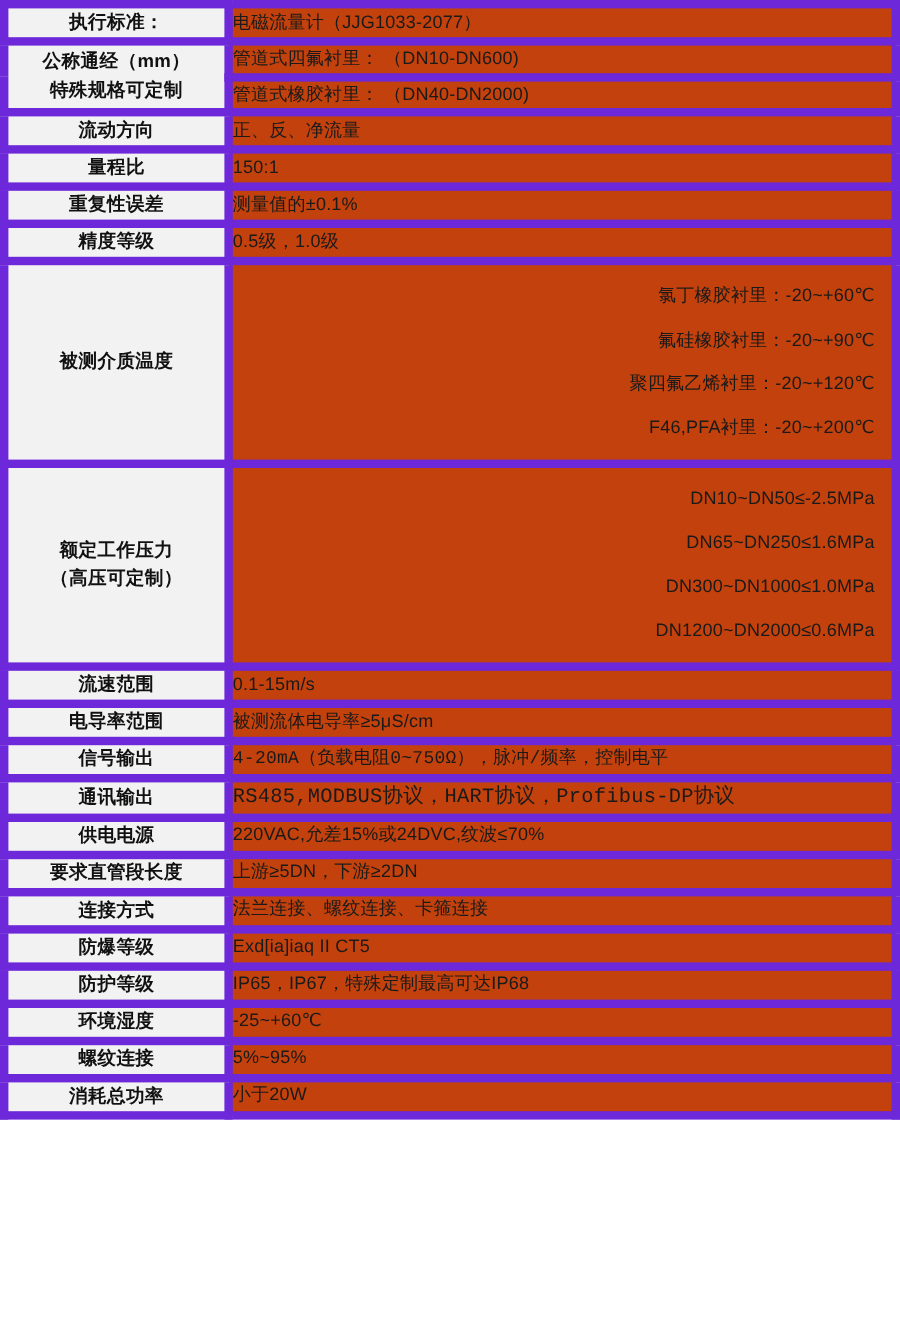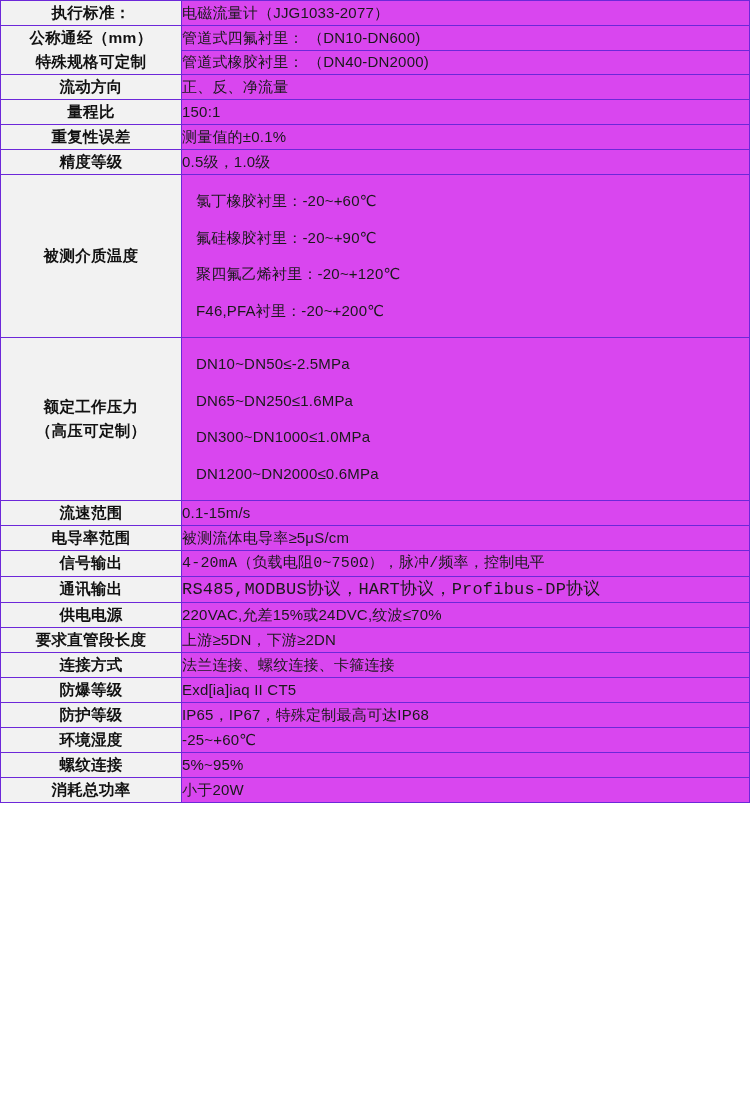--- a/index.html
+++ b/index.html
@@ -13,49 +13,50 @@
     font-family: "Liberation Sans", "DejaVu Sans", sans-serif;
     color: #1a1a1a;
     -webkit-font-smoothing: antialiased;
   }
   .spec-table {
     border-collapse: collapse;
     width: 750px;
     table-layout: fixed;
   }
   .spec-table td {
-    border: 1px solid #6d28d9;
+    border: 7px solid #6d28d9;
     vertical-align: middle;
     padding: 0;
   }
   .label-cell {
     width: 180px;
     background: #f2f2f2;
     text-align: center;
     font-weight: bold;
     font-size: 15.5px;
     color: #111111;
     line-height: 1.55;
     padding: 8px 6px;
     letter-spacing: 0.3px;
   }
   .value-cell {
-    background: #d946ef;
+    background: #c2410c;
     font-size: 15px;
     color: #1a1a1a;
     padding: 10px 14px;
     line-height: 1.5;
     letter-spacing: 0.2px;
   }
   .value-cell.multiline {
     padding: 8px 14px;
   }
   .value-line {
     padding: 5px 0;
     white-space: nowrap;
+    text-align: right;
   }
   .value-line.sub {
     padding: 7px 0;
   }
   .label-line {
     display: block;
     white-space: nowrap;
   }
   .shrink {
     font-size: 17px;

